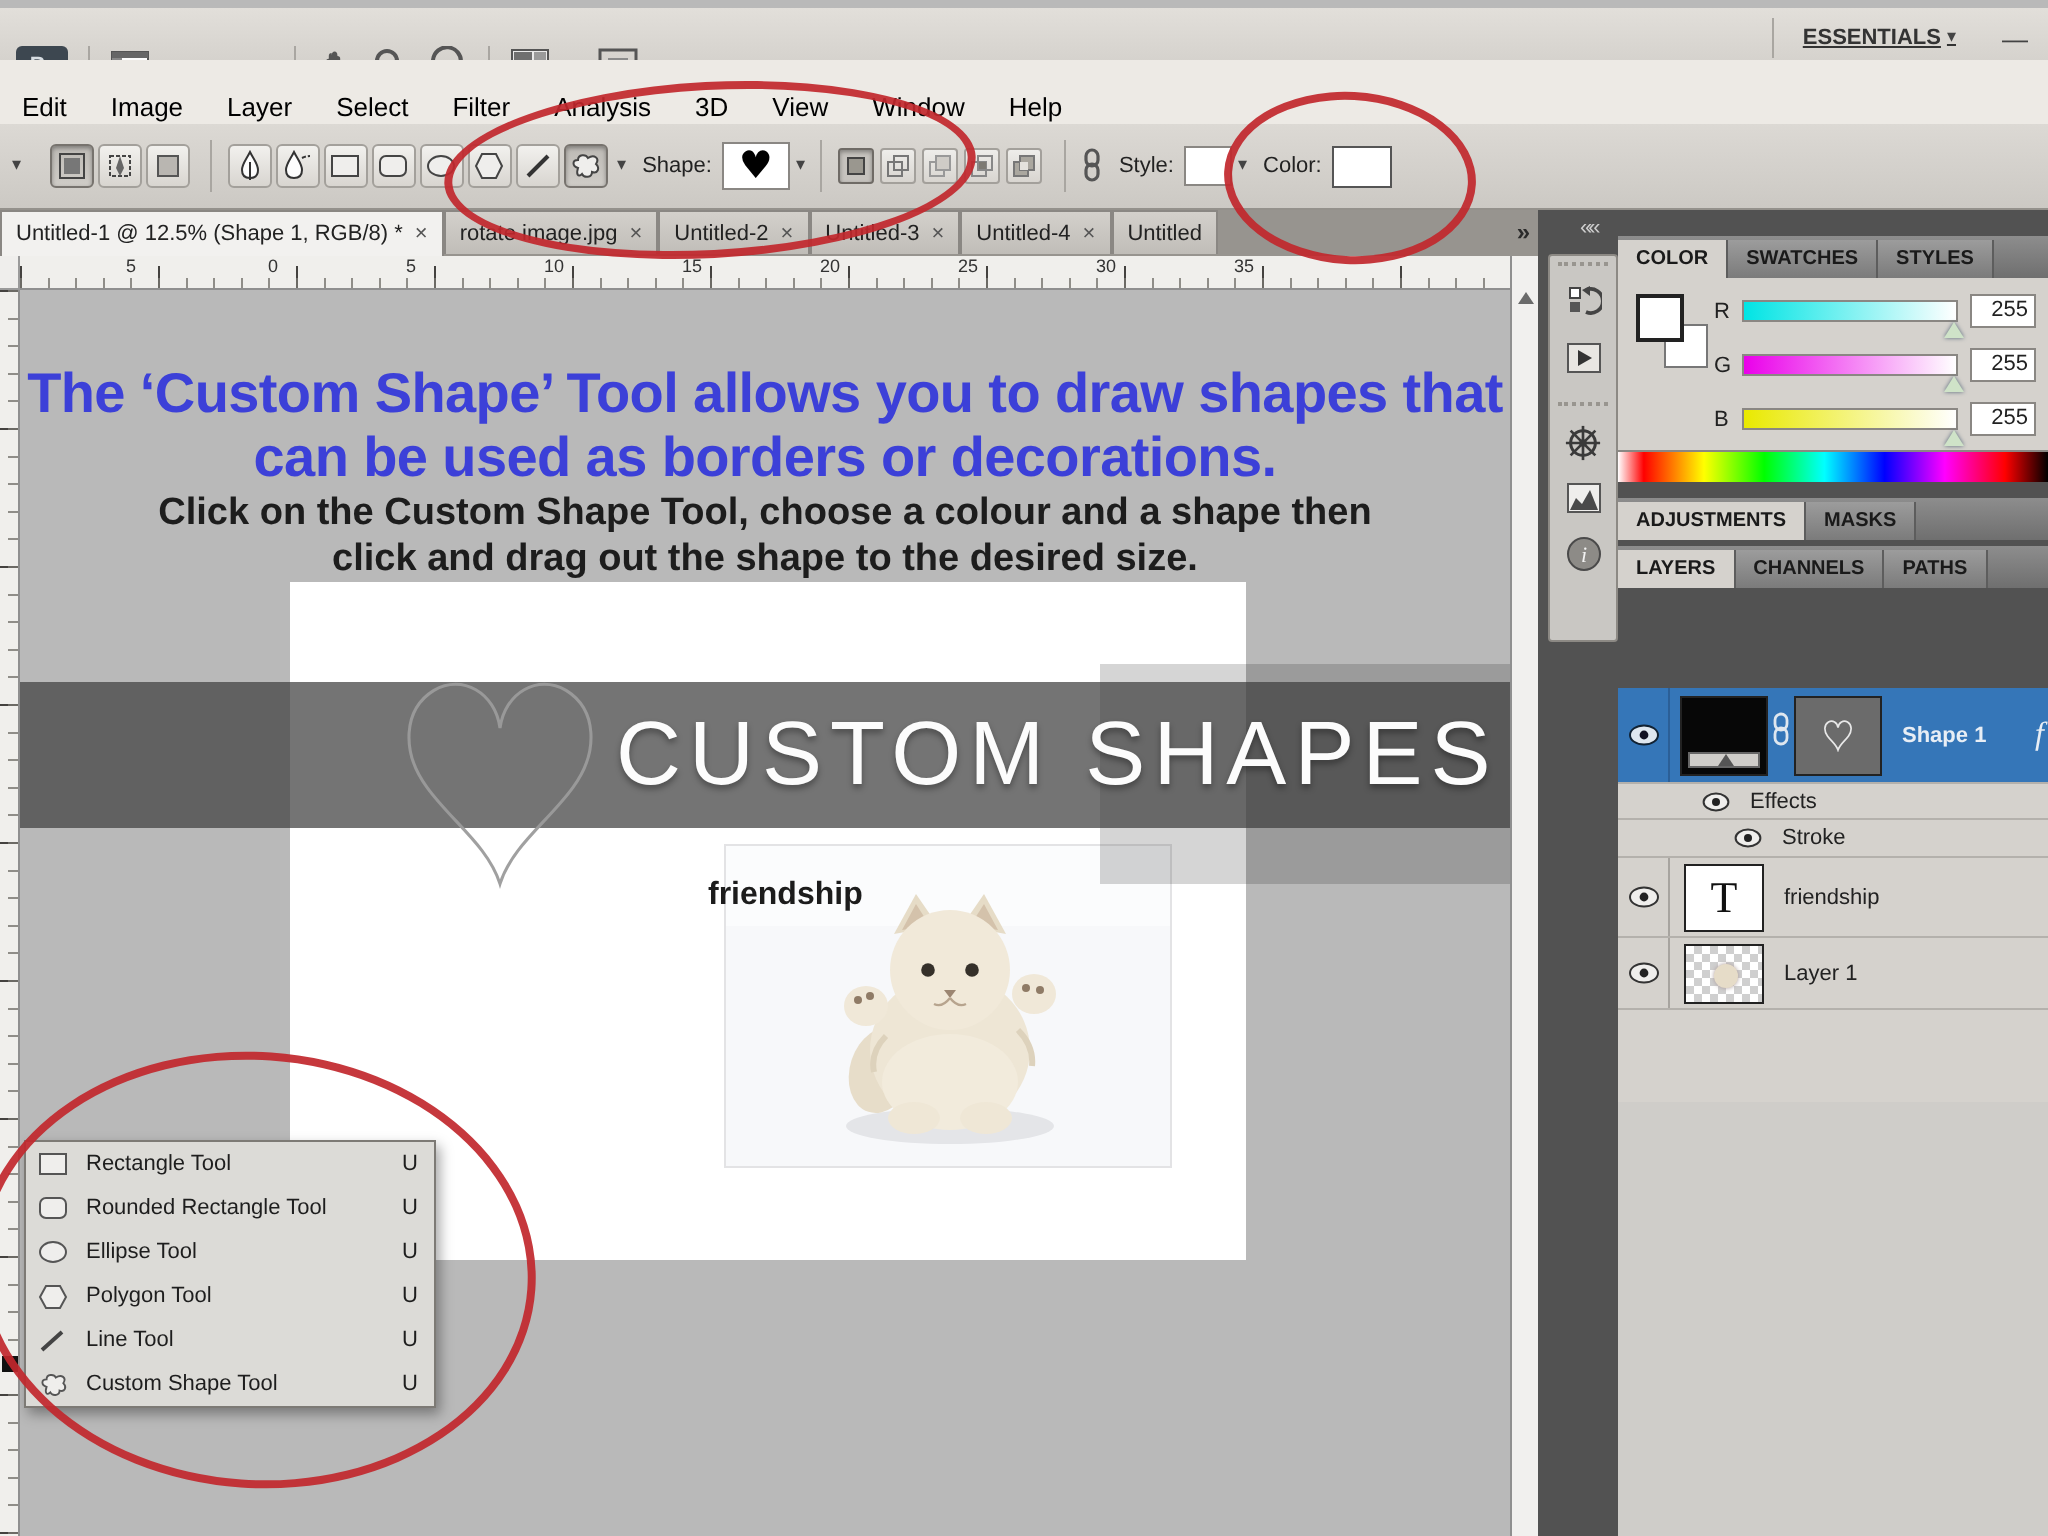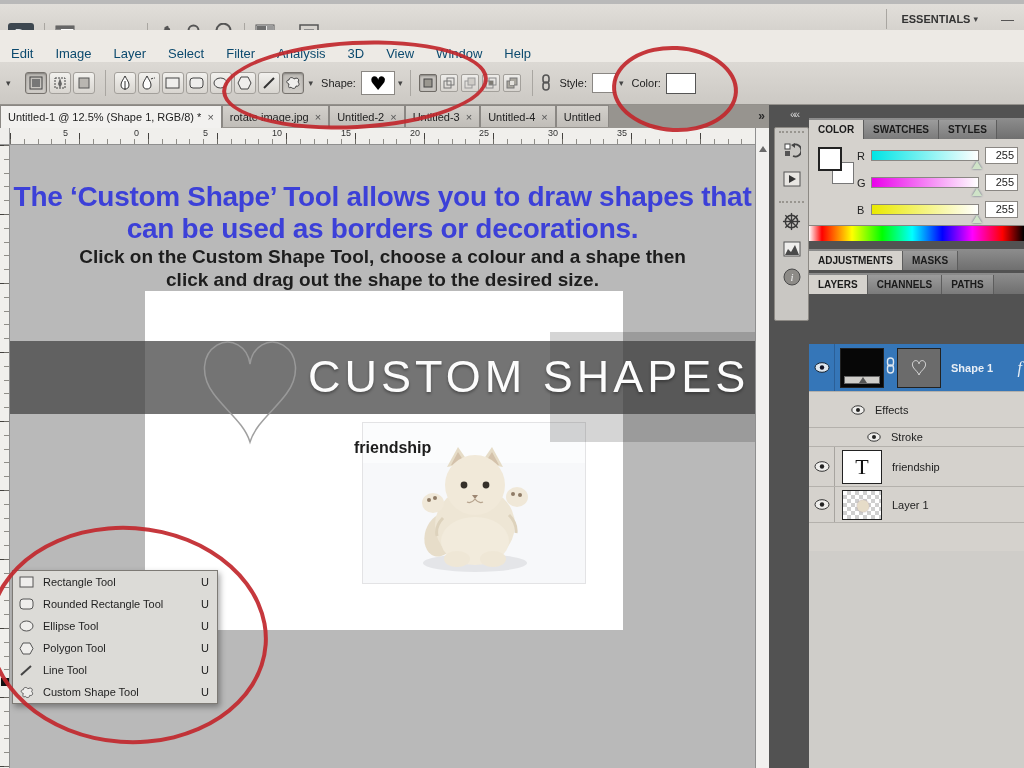--- a/index.html
+++ b/index.html
@@ -13,27 +13,27 @@
   
   #topbar { left:0; top:4px; width:1024px; height:40px;
     background:linear-gradient(#e2dfda,#cfccc7); border-bottom:1px solid #9d9a95;
     display:flex; align-items:flex-end; }
   .br-btn { margin-left:8px; width:26px; height:20px; background:#3d4750; color:#d7dde2;
     font-size:11px; font-weight:bold; border-radius:3px; display:flex; align-items:center; justify-content:center; }
   .tb-icon { display:inline-flex; align-items:center; justify-content:center; height:22px; }
   .tb-sep { width:1px; height:20px; background:#a9a6a1; margin:0 10px; }
   .dd { font-size:9px; color:#444; margin-left:3px; font-family:"DejaVu Sans",sans-serif; }
   .tb-text { font-size:11px; color:#333; }
-  #workspace { position:absolute; right:46px; top:0; height:30px; display:flex; align-items:center; font-weight:bold; font-size:11px; color:#333; }
+  #workspace { position:absolute; right:46px; top:0; height:30px; display:flex; align-items:center; font-weight:bold; font-size:11px; color:#333;text-decoration:underline; }
   #minimize { position:absolute; right:10px; top:0; height:30px; display:flex; align-items:center; font-size:13px; color:#444; }
   .ws-sep { width:1px; height:20px; background:#a9a6a1; margin-right:14px; }
 
   
   #menubar { left:0; top:30px; width:1024px; height:48px; background:#edeae5;
-    border-bottom:1px solid #b5b2ad; display:flex; align-items:center; font-size:13px; color:#0c4a6e; }
+    border-bottom:1px solid #b5b2ad; display:flex; align-items:center; font-size:13px; color:#000000; }
   .menu-item { padding:0 11px; }
 
   
   #optionsbar { left:0; top:62px; width:1024px; height:43px;
     background:linear-gradient(#dcd9d4,#ccc9c4); border-bottom:1px solid #94918c;
     display:flex; align-items:center; font-size:11px; }
   .ob-btn { width:22px; height:22px; border:1px solid #a3a09b; border-radius:3px;
     background:linear-gradient(#f2f1ee,#d8d5d0); display:flex; align-items:center; justify-content:center; margin-right:2px; }
   .ob-btn.pressed { background:linear-gradient(#bdbab5,#cfccc7); border:1px solid #77736e; box-shadow:inset 0 1px 2px rgba(0,0,0,.35); }
   .ob-sep { width:1px; height:26px; background:#a9a6a1; margin:0 8px; }
@@ -641,21 +641,21 @@
           </span>
           <div class="thumb" style="width:44px;height:40px;background:#6b6b6b;display:flex;align-items:center;justify-content:center">
             <svg width="18" height="17" viewBox="0 0 100 100">
                 <path d="M50 28 C48 13 34 5 22 12 C9 20 8 38 19 53 C29 67 45 78 50 94 C55 78 71 67 81 53 C92 38 91 20 78 12 C66 5 52 13 50 28 Z" fill="none" stroke="#e8e8e8" stroke-width="5"></path>
               </svg>
           </div>
           <span class="lname" style="font-weight:bold">Shape 1</span>
           <span style="margin-left:auto;margin-right:2px;font-family:'Liberation Serif',serif;font-style:italic;font-size:16px;color:#e8eef5">f</span>
         </div>
 
-        <div class="layer-row" style="height:36px">
+        <div class="layer-row" style="height:18px">
           <span style="margin-left:42px;display:inline-flex">
             <svg width="14" height="10">
                 <ellipse cx="7" cy="5" rx="6.2" ry="4.2" fill="#efeeec" stroke="#333"></ellipse>
                 <circle cx="7" cy="5" r="2" fill="#222"></circle>
               </svg>
           </span>
           <span class="lname">Effects</span>
         </div>
 
         <div class="layer-row" style="height:19px">

